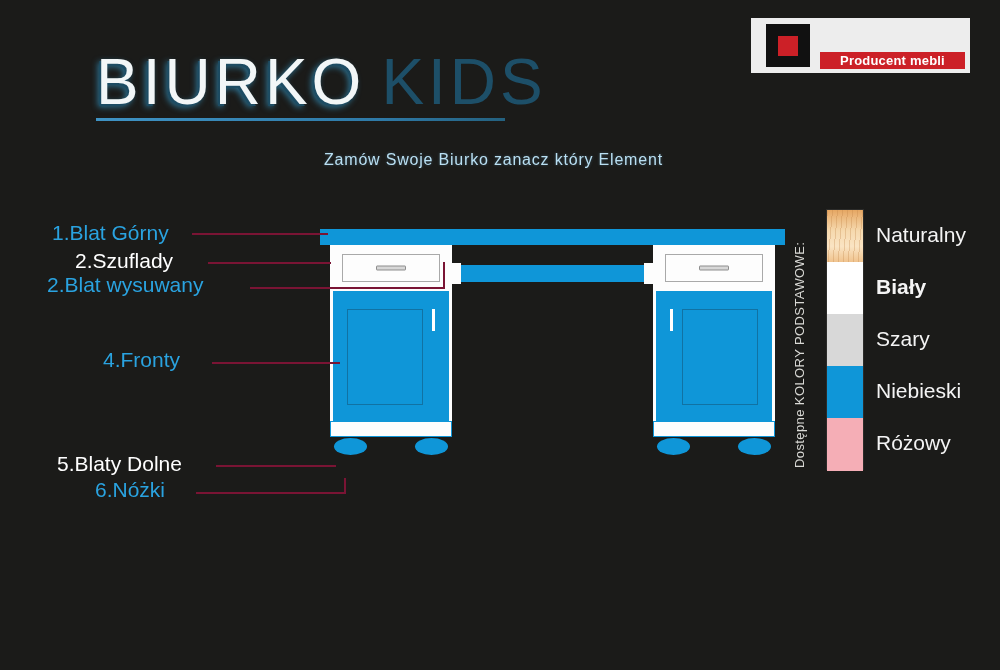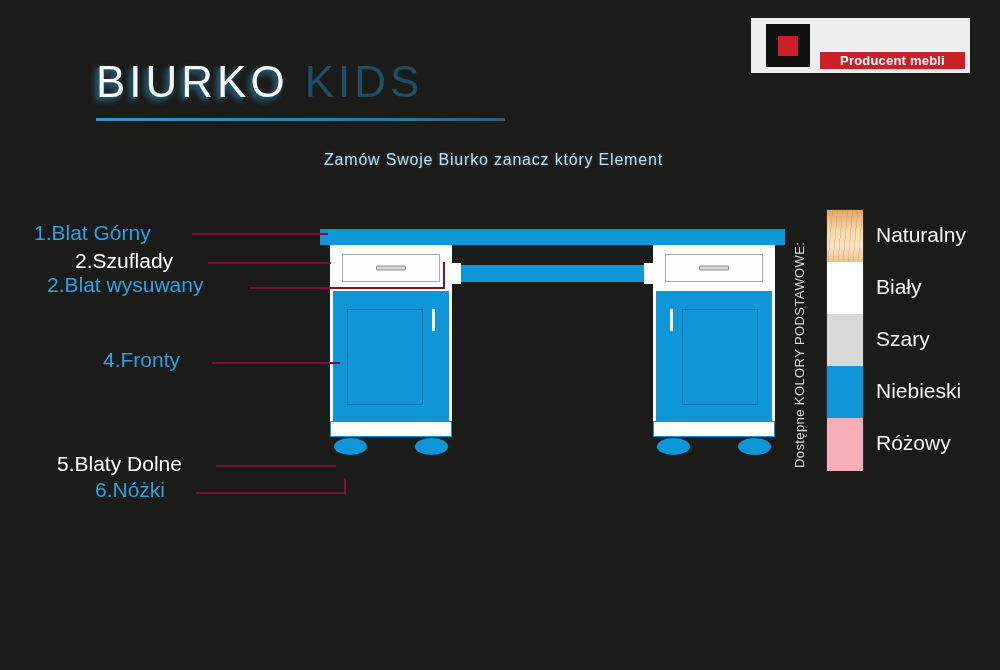--- a/index.html
+++ b/index.html
@@ -19,21 +19,21 @@
 
   
   #title-block {
     position: absolute;
     left: 96px;
     top: 48px;
     width: 460px;
     height: 72px;
   }
   #title-main {
-    font-size: 44px;
+    font-size: 64px;
     letter-spacing: 4px;
     font-weight: 400;
     line-height: 68px;
     white-space: nowrap;
   }
   #title-main .w1 {
     color: #f2f6f7;
     text-shadow: -2px 2px 0 #1d4c63, -3px 3px 6px #2f7ea3;
   }
   #title-main .w2 {
@@ -113,21 +113,21 @@
 
   
   .callout {
     position: absolute;
     font-size: 21px;
     white-space: nowrap;
   }
   .callout.blue  { color: #2aa3e0; }
   .callout.white { color: #ffffff; }
 
-  #lbl-1 { left: 34px;  top: 221px; }
+  #lbl-1 { left: 52px;  top: 221px; }
   #lbl-2 { left: 75px;  top: 249px; }
   #lbl-3 { left: 47px;  top: 273px; }
   #lbl-4 { left: 103px; top: 348px; }
   #lbl-5 { left: 57px;  top: 452px; }
   #lbl-6 { left: 95px;  top: 478px; }
 
   
   .lead {
     position: absolute;
     background: #7a1434;
@@ -394,19 +394,19 @@
 
   <div id="palette">
     <div id="sw-wood" class="swatch s0"></div>
     <div class="swatch s1" style="background:#ffffff;"></div>
     <div class="swatch s2" style="background:#d8d8d8;"></div>
     <div class="swatch s3" style="background:#0f96d8;"></div>
     <div class="swatch s4" style="background:#f5aeb6;"></div>
   </div>
 
   <div class="swatch-label s0" style="left: 876px; top: 223px;">Naturalny</div>
-  <div class="swatch-label s1" style="left: 876px; top: 275px;">Biały</div>
+  <div class="swatch-label s1" style="left: 876px; top: 275px; font-weight: bold;">Biały</div>
   <div class="swatch-label s2" style="left: 876px; top: 327px;">Szary</div>
   <div class="swatch-label s3" style="left: 876px; top: 379px;">Niebieski</div>
   <div class="swatch-label s4" style="left: 876px; top: 431px;">Różowy</div>
 
 
 </div>
 
 </body></html>

